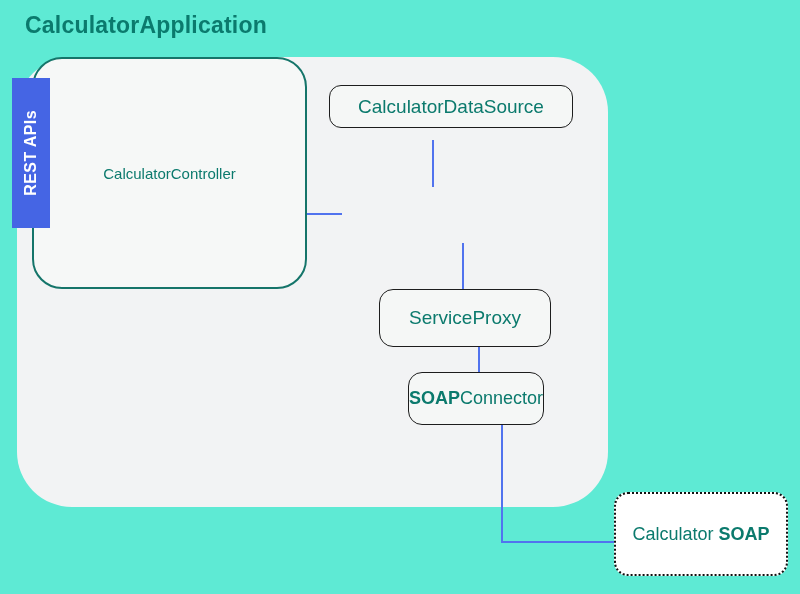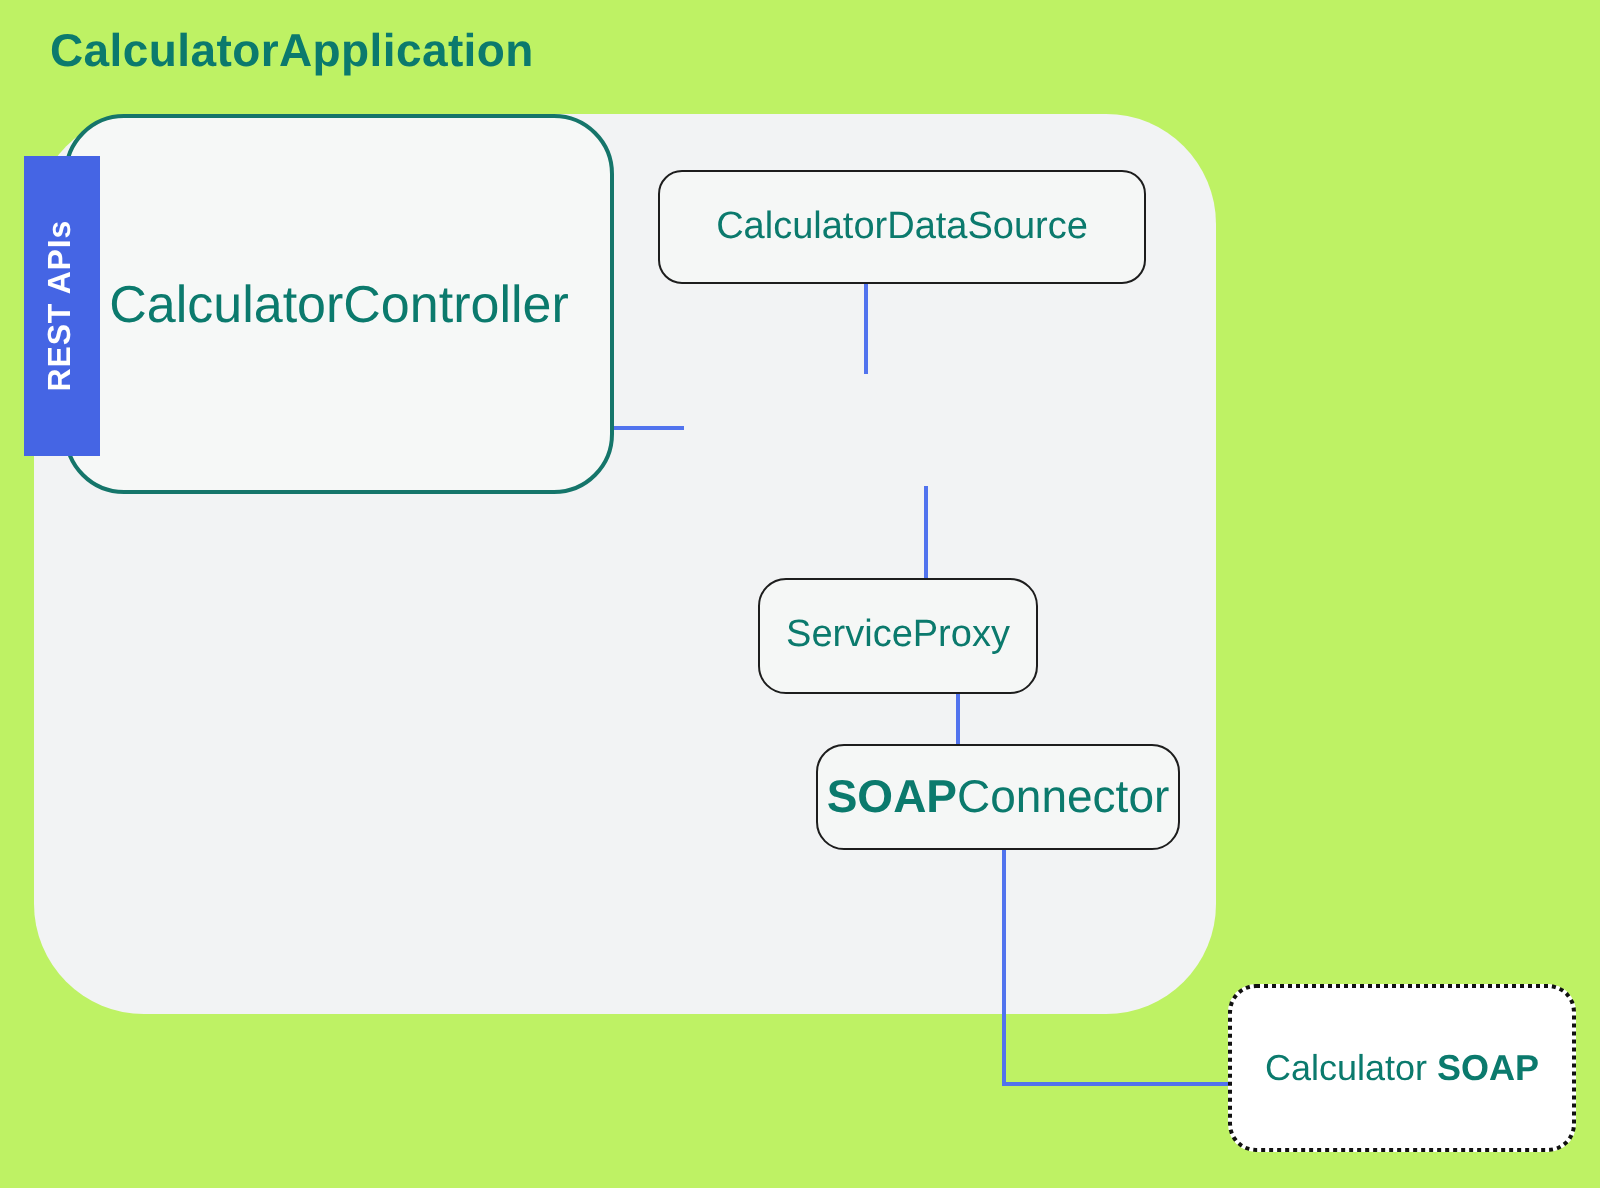--- a/index.html
+++ b/index.html
@@ -5,21 +5,21 @@
   html, body {
     margin: 0;
     padding: 0;
     background: #ffffff;
     font-family: "Liberation Sans", sans-serif;
   }
   .canvas {
     position: relative;
     width: 800px;
     height: 594px;
-    background: #bef264;
+    background: #5eead4;
     overflow: hidden;
     text-decoration: underline;
   }
   .title {
     position: absolute;
     left: 25px;
     top: 12px;
     margin: 0;
     font-size: 23px;
     font-weight: bold;
@@ -54,57 +54,57 @@
     color: var(--teal);
     background: var(--node_fill);
     border: 1.5px solid var(--dark_border);
     white-space: nowrap;
   }
   .node b { font-weight: bold; }
   .controller {
     left: 32px;
     top: 57px;
     width: 275px;
-    height: 190px;
+    height: 232px;
     border: 2.5px solid var(--teal_border);
     border-radius: 30px;
     background: var(--controller_fill);
-    font-size: 26px;
+    font-size: 15px;
   }
   .datasource {
     left: 329px;
     top: 85px;
     width: 244px;
-    height: 57px;
+    height: 43px;
     border-radius: 12px;
     font-size: 19px;
   }
   .provider {
     left: 342px;
     top: 187px;
     width: 241px;
     height: 56px;
     border-radius: 12px;
     font-size: 19px;
   }
   .proxy {
     left: 379px;
     top: 289px;
-    width: 140px;
+    width: 172px;
     height: 58px;
     border-radius: 14px;
     font-size: 19px;
   }
   .soapconn {
     left: 408px;
     top: 372px;
-    width: 182px;
+    width: 136px;
     height: 53px;
     border-radius: 14px;
-    font-size: 23px;
+    font-size: 18px;
     text-align: center;
   }
   .webservice {
     left: 614px;
     top: 492px;
     width: 174px;
     height: 84px;
     border: 2px dotted #111111;
     border-radius: 14px;
     background: #ffffff;

